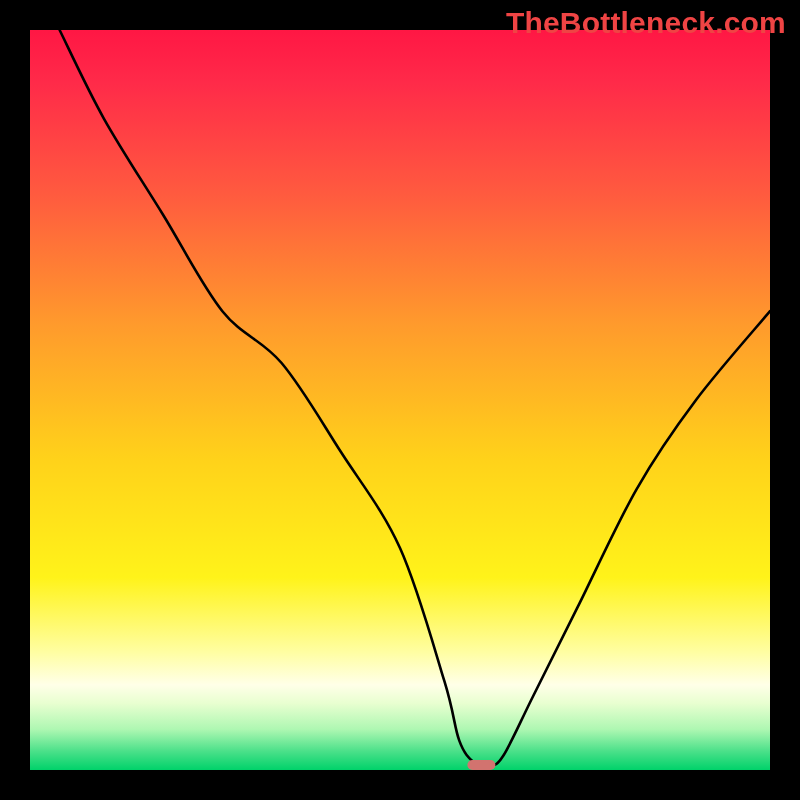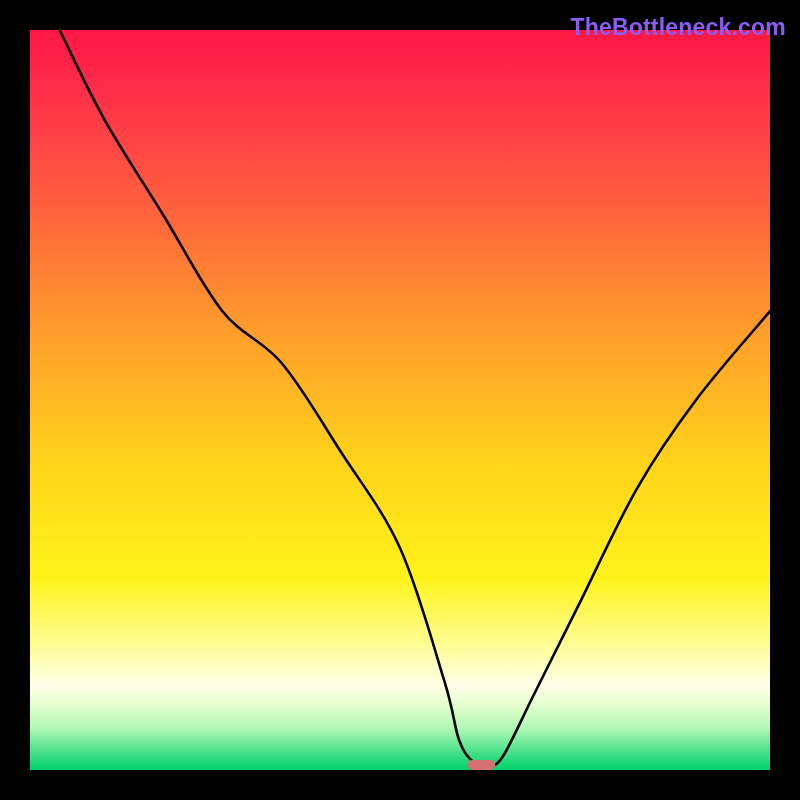--- a/index.html
+++ b/index.html
@@ -14,26 +14,25 @@
     position: relative;
     width: 800px;
     height: 800px;
     background: #000;
   }
   .watermark {
     position: absolute;
     top: 6px;
     right: 14px;
     font-family: Arial, Helvetica, sans-serif;
-    font-size: 23px;
+    font-size: 30px;
     font-weight: 600;
-    color: #8b5cf6;
+    color: #ef4444;
     letter-spacing: 0.2px;
     user-select: none;
-    margin-top: 8px;
   }
   svg {
     position: absolute;
     top: 0;
     left: 0;
   }
 </style>
 </head>
 <body>
 <div class="frame">

